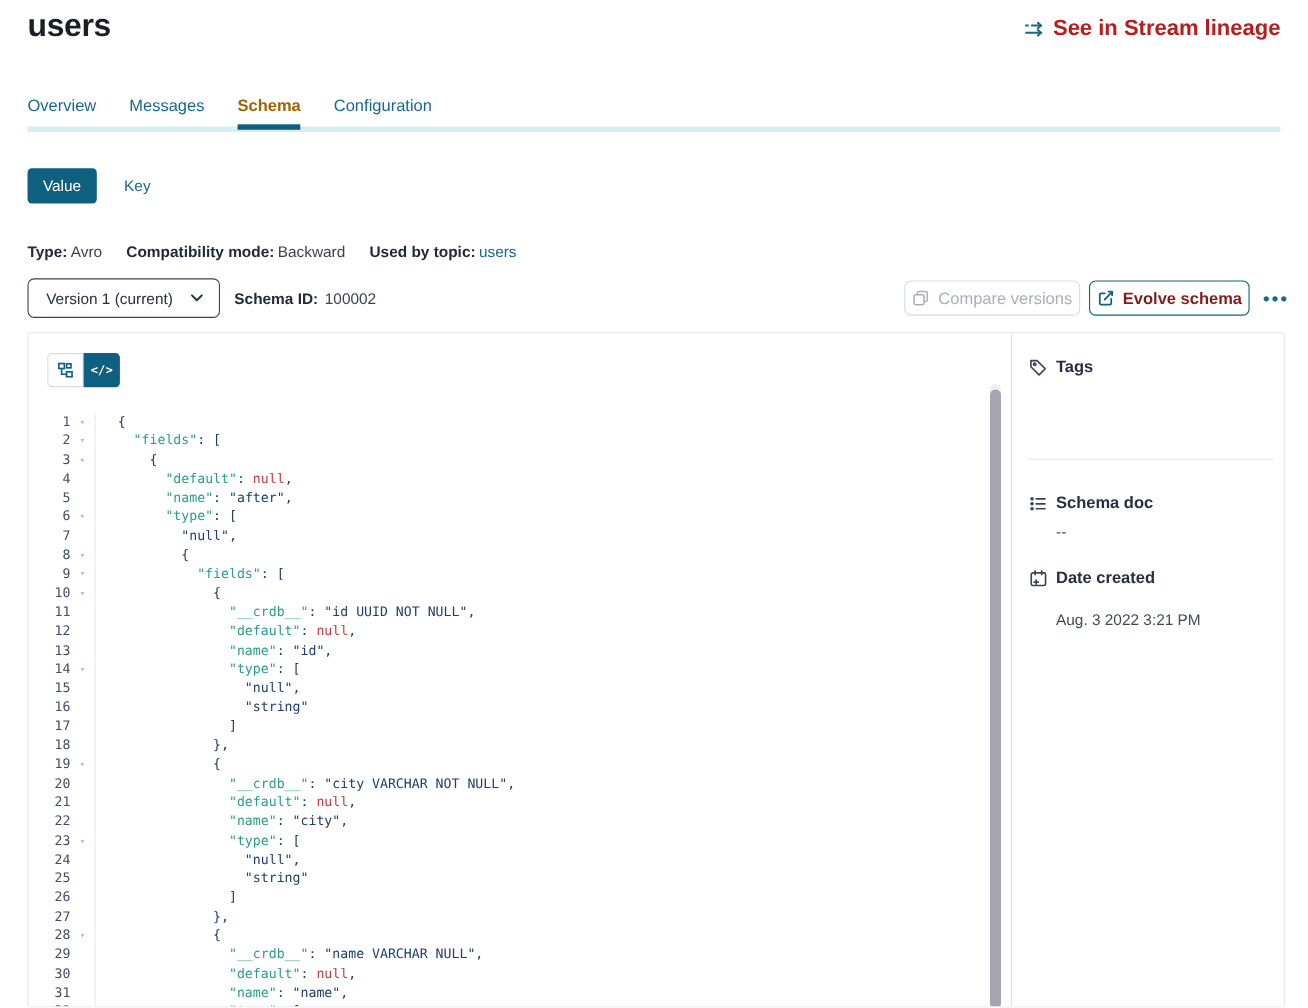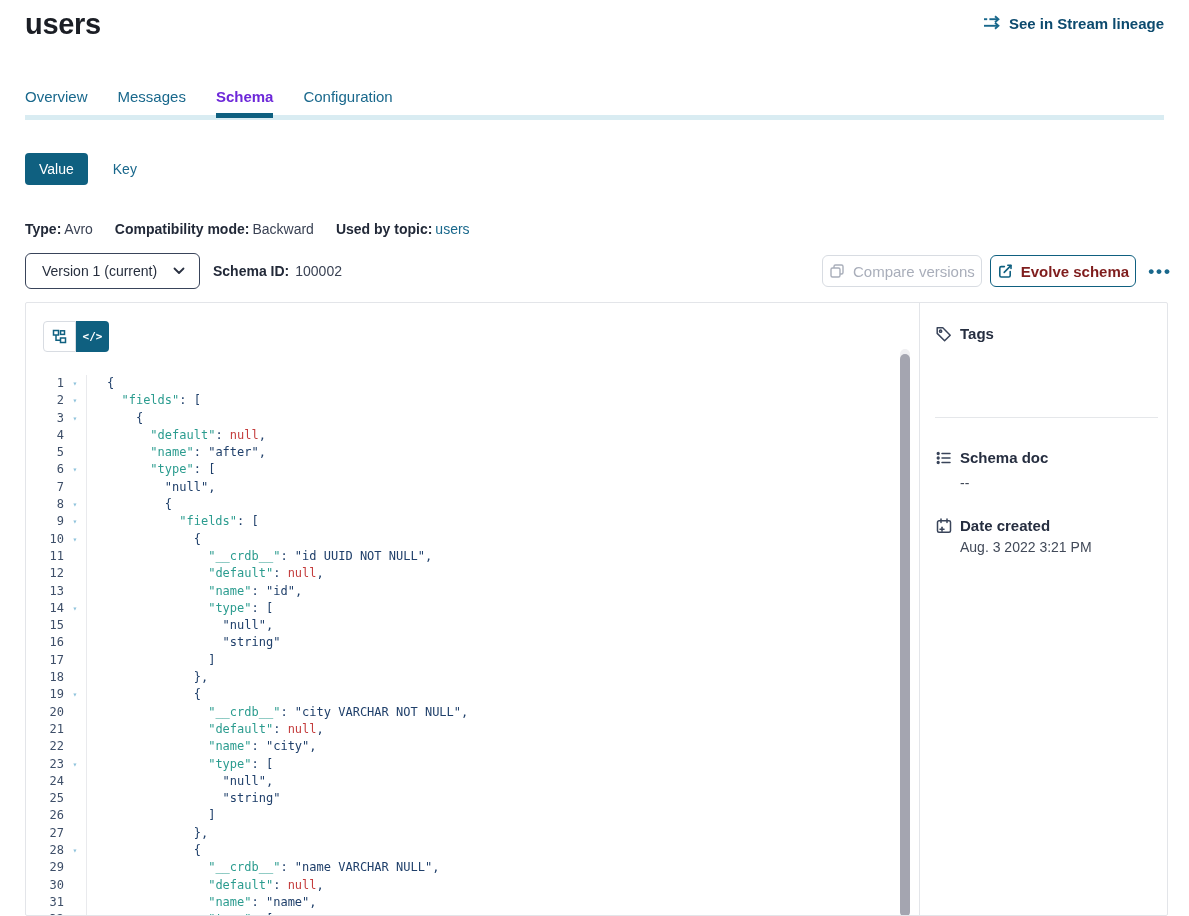--- a/index.html
+++ b/index.html
@@ -3,27 +3,27 @@
 <meta charset="utf-8">
 <style>
   * { margin:0; padding:0; box-sizing:border-box; }
   html,body { width:1189px; height:916px; background:#fff; overflow:hidden;
     font-family:"Liberation Sans", sans-serif; color:#272F3E; }
   .page { position:relative; width:1189px; height:895px; }
 
   
   .page-title { position:absolute; left:25px; top:8px; font-size:29px; font-weight:700;
     color:#1B1E25; letter-spacing:-0.3px; }
-  .lineage-link { position:absolute; right:25px; top:15px; display:flex; 
-    gap:7px; color:#0c4a6e; font-size:15px; font-weight:700; cursor:pointer; }
+  .lineage-link { position:absolute; right:25px; top:15px; display:flex; align-items:center;
+    gap:7px; color:#b91c1c; font-size:20px; font-weight:700; cursor:pointer; }
 
   
   .tabs { position:absolute; left:25px; top:88px; display:flex; gap:30px; z-index:2; }
   .tab { position:relative; font-size:15px; color:#19688C; padding-bottom:13px; cursor:pointer; }
-  .tab.active { color:#6d28d9; font-weight:600; }
+  .tab.active { color:#a16207; font-weight:600; }
   .tab.active::after { content:""; position:absolute; left:0; right:0; bottom:0; height:5px;
     background:#0F6080; }
   .tab-band { position:absolute; left:25px; right:25px; top:115px; height:5px; background:#D9ECF2; }
 
   
   .vk-row { position:absolute; left:25px; top:153px; display:flex; align-items:center; gap:25px; }
   .value-btn { height:32px; min-width:56px; padding:0 14px; background:#0F6080; color:#fff;
     border:none; border-radius:4px; font-size:14px; font-family:inherit; cursor:pointer; }
   .key-link { color:#19688C; font-size:14px; cursor:pointer; }
 
@@ -386,17 +386,17 @@
       <span class="sb-icon" style="top:214px">
         <svg width="18" height="18" viewBox="0 0 18 18" fill="none" stroke="#39445A" stroke-width="1.5" stroke-linecap="round" stroke-linejoin="round">
           <rect x="2.5" y="3.8" width="13" height="11.5" rx="1.5"></rect>
           <path d="M6 2 v3.4"></path>
             <path d="M12 2 v3.4"></path>
           <path d="M5 12.2 h4"></path>
             <path d="M7 10.2 v4"></path>
         </svg>
       </span>
       <div class="sb-title" style="top:214px">Date created</div>
-      <div class="sb-value" style="top:236px">Aug. 3 2022 3:21 PM</div>
+      <div class="sb-value" style="top:252px">Aug. 3 2022 3:21 PM</div>
     </div>
 
   </div>
 </div>
 
 </body></html>

